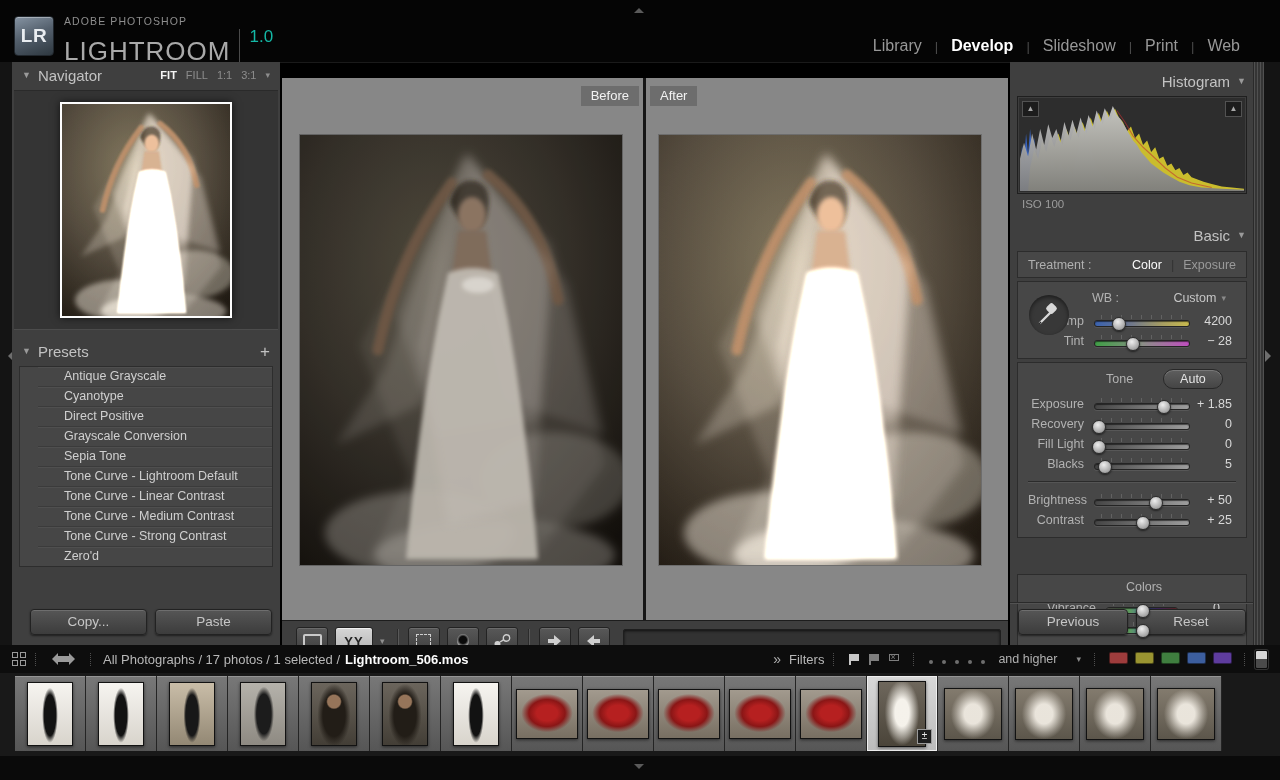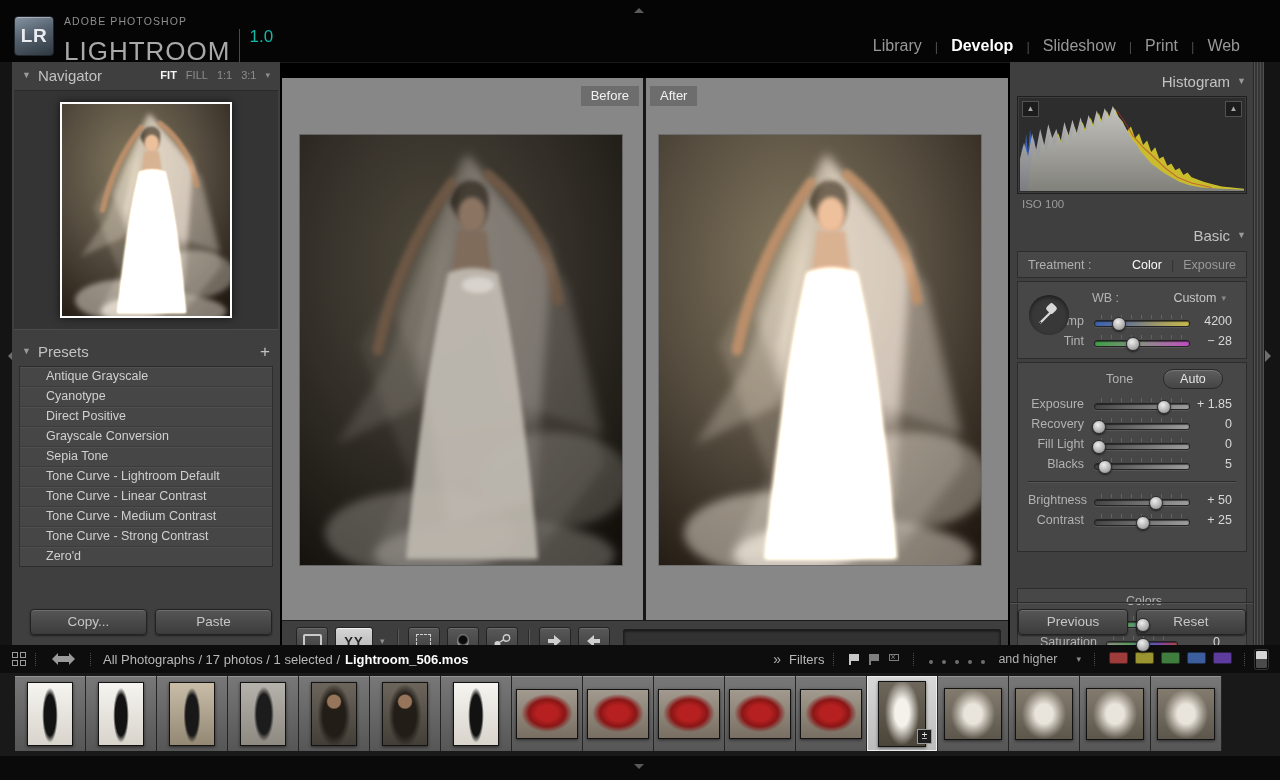--- a/index.html
+++ b/index.html
@@ -42,21 +42,21 @@
   .zopt{color:#8d8d8d;}
   .zopt.active{color:#f5f5f5;font-weight:bold;}
   .zdrop{color:#8d8d8d;font-size:9px;}
   .nav-preview{margin:2px 2px 0;height:238px;background:#343434;border-top:1px solid #2a2a2a;border-bottom:1px solid #4c4c4c;position:relative;}
   .nav-thumb{position:absolute;left:50%;top:11px;transform:translateX(-50%);width:168px;height:212px;
       border:2px solid #fdfdfd;box-shadow:0 0 8px rgba(0,0,0,.65);}
   .nav-thumb svg{display:block;width:100%;height:100%;filter:brightness(1.5);}
   
   .presets-head{margin-top:8px;}
   .padd{margin-left:auto;color:#c2c2c2;font-size:17px;line-height:15px;}
-  .presets-list{margin:2px 7px 0;background:#464646;border:1px solid #2d2d2d;}
+  .presets-list{margin:2px 7px 0;background:#464646;border:1px solid #2d2d2d;padding-left:18px;}
   .preset{height:19px;line-height:19px;padding-left:26px;font-size:12.5px;color:#d0d0d0;
       border-bottom:1px solid #3b3b3b;box-shadow:inset 0 1px 0 #4f4f4f;}
   .preset:last-child{border-bottom:none;}
   .btnrow{position:absolute;bottom:10px;left:18px;right:8px;display:flex;gap:8px;}
   .btnrow-r{left:8px;right:18px;}
   .btn{flex:1;height:24px;background:linear-gradient(#565656,#3c3c3c);border:1px solid #222;border-radius:4px;
       color:#c6c6c6;font-size:13.5px;text-align:center;line-height:23px;
       box-shadow:inset 0 1px 0 #6e6e6e,0 1px 2px rgba(0,0,0,.5);}
   .panel-sep{position:absolute;bottom:42px;left:0;right:0;border-top:1px solid #2a2a2a;box-shadow:0 1px 0 #525252;}
   
@@ -116,21 +116,21 @@
       background:repeating-linear-gradient(90deg,#626262 0 1px,transparent 1px 10px);}
   .strack::after{content:'';position:absolute;left:0;right:0;top:7px;height:5px;border-radius:3px;
       border:1px solid #242424;box-shadow:inset 0 1px 1px rgba(0,0,0,.55),0 1px 0 rgba(255,255,255,.09);}
   .mono::after{background:linear-gradient(90deg,#454545,#9e9e9e);}
   .temp::after{background:linear-gradient(90deg,#3a62b0,#72798a 40%,#a89f62 72%,#c8ba4e);}
   .tint::after{background:linear-gradient(90deg,#3f9e46,#8a8f86 50%,#c04ec0);}
   .rainbow::after{background:linear-gradient(90deg,#8f8f82,#5f9e5f 32%,#4a6aae 58%,#7a4aae 74%,#b04848);}
   .sthumb{position:absolute;top:4px;width:12px;height:12px;margin-left:-6px;border-radius:50%;z-index:2;
       background:radial-gradient(circle at 40% 32%,#eee,#b4b4b4 55%,#858585);border:1px solid #2e2e2e;
       box-shadow:0 1px 2px rgba(0,0,0,.55);}
-  .tone-section{padding:6px 8px 21px;}
+  .tone-section{padding:6px 8px 7px;}
   .tone-head{display:flex;align-items:center;margin:0 0 5px 0;font-size:12.5px;color:#b2b2b2;}
   .tone-title{margin-left:80px;}
   .auto-pill{margin-left:30px;padding:2px 16px;border-radius:10px;background:linear-gradient(#5e5e5e,#454545);
       border:1px solid #282828;color:#e4e4e4;box-shadow:inset 0 1px 0 #787878;}
   .split{border:0;border-top:1px solid #2b2b2b;border-bottom:1px solid #555;margin:7px 2px;}
   .colors-section{padding:5px 20px 7px;margin-top:36px;}
   .colors-head{margin:0 0 4px 88px;font-size:12.5px;color:#b2b2b2;}
   
   .statusbar{position:absolute;left:0;top:645px;width:1280px;height:28px;background:#0d0d0d;display:flex;
       align-items:center;padding:0 12px;box-sizing:border-box;font-size:13px;color:#b8b8b8;}

